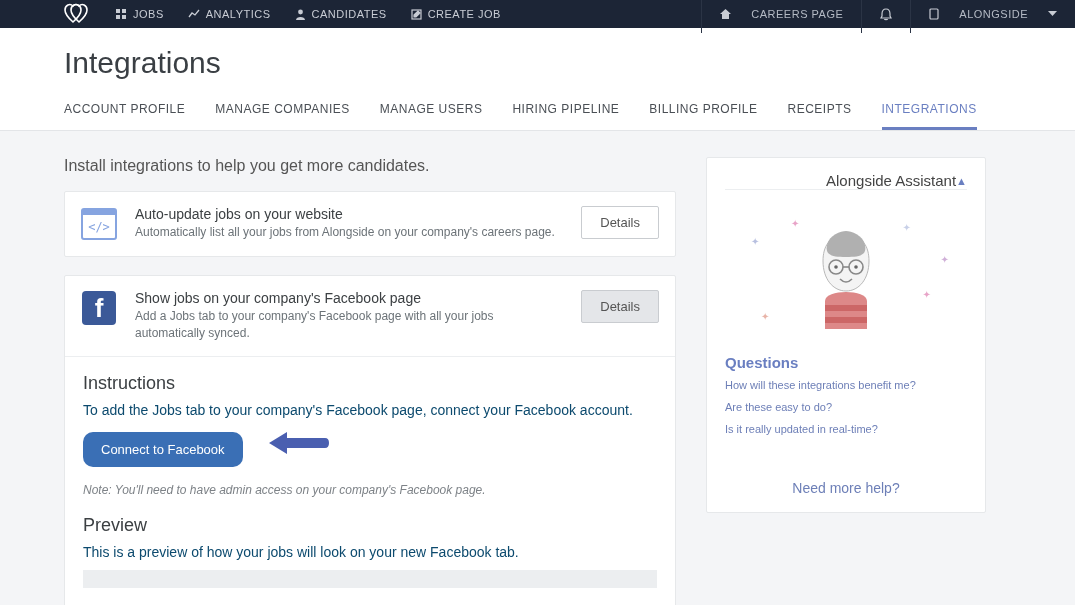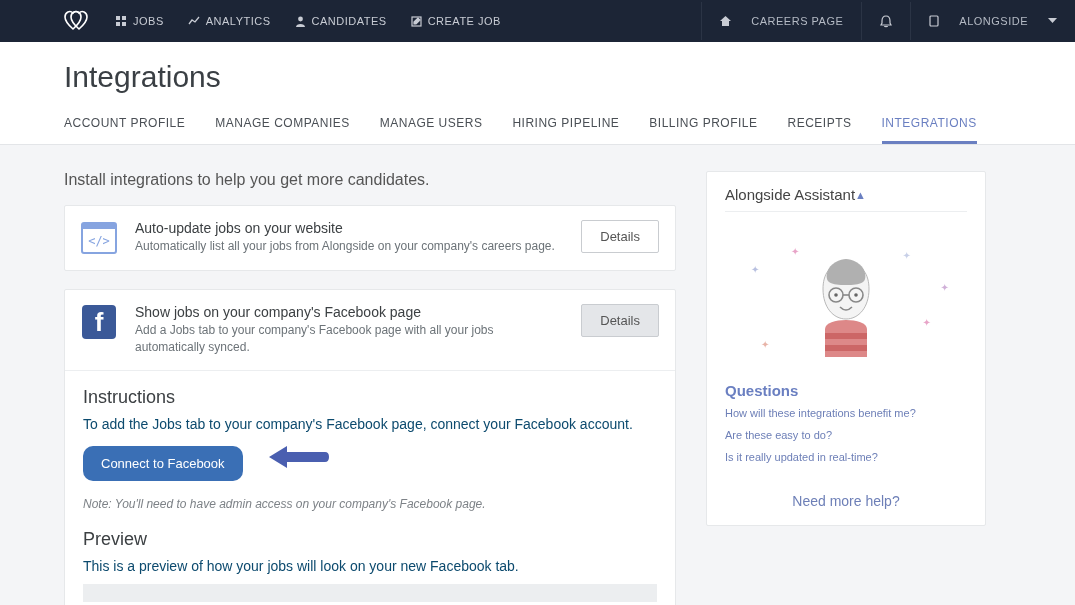--- a/index.html
+++ b/index.html
@@ -1,18 +1,18 @@
 <!DOCTYPE html>
 <html><head>
   <meta charset="utf-8">
   <style>
     * { margin:0; padding:0; box-sizing:border-box; }
     body { font-family: -apple-system, BlinkMacSystemFont, "Segoe UI", sans-serif; background:#f4f5f7; color:#444; width:1075px; }
     
-    .navbar { background:#1c2536; height:42px; display:flex; align-items:center; padding:0 0 0 64px; font-size:11px; letter-spacing:.5px; color:#b4bac4; }
+    .navbar { background:#1c2536; height:28px; display:flex; align-items:center; padding:0 0 0 64px; font-size:11px; letter-spacing:.5px; color:#b4bac4; }
     .navbar .logo { margin-right:28px; display:flex; align-items:center; }
     .navbar .nav-left { display:flex; gap:24px; align-items:center; }
     .navbar .nav-left a { display:flex; align-items:center; gap:6px; color:#c8ccd4; text-decoration:none; }
     .navbar .nav-right { margin-left:auto; display:flex; align-items:stretch; height:38px; }
     .navbar .nav-right > div { border-left:1px solid #2b3445; display:flex; align-items:center; padding:0 18px; gap:20px; }
     .navbar svg { flex-shrink:0; }
     
     .page-head { background:#fff; padding:18px 64px 0 64px; border-bottom:1px solid #e3e5e8; }
     .page-title { font-size:30px; font-weight:400; color:#3a3f44; margin-bottom:22px; }
     .subtabs { display:flex; gap:30px; font-size:12px; letter-spacing:.5px; color:#4a4f55; }
@@ -36,29 +36,29 @@
     .btn.muted { background:#e4e6e9; }
     .panel-inner { padding:16px 18px 18px 18px; }
     .section-h { font-size:18px; color:#3c4043; margin-bottom:8px; }
     .para { font-size:14px; color:#0c4a6e; margin-bottom:14px; }
     .btn-primary { background:#3a6fb5; border:none; color:#fff; padding:10px 18px; font-size:13px; border-radius:10px; cursor:pointer; }
     .arrow { display:inline-block; margin-left:22px; }
     .note { font-size:12px; font-style:italic; color:#7d8287; margin-top:16px; margin-bottom:18px; }
     .preview-block { background:#eceef0; height:18px; }
     
     .assistant { background:#fff; border:1px solid #e6e8ea; border-radius:2px; padding:14px 18px 16px 18px; }
-    .assistant-head { display:flex; justify-content:flex-start; align-items:center; font-size:15px; color:#444; border-bottom:1px solid #eceef0; padding-bottom:8px; margin-bottom:30px; }
+    .assistant-head { display:flex; justify-content:flex-end; align-items:center; font-size:15px; color:#444; border-bottom:1px solid #eceef0; margin-bottom:24px; }
     .assistant-head .caret { color:#6a7fc1; font-size:11px; }
     .assistant-illus { height:130px; display:flex; align-items:center; justify-content:center; margin-bottom:10px; position:relative; }
     .face { position:relative; }
     .face svg { display:block; }
     .spark { position:absolute; font-size:10px; }
     .questions-h { font-size:15px; font-weight:700; color:#6a7fc1; margin-bottom:8px; }
     .qlink { display:block; font-size:11px; color:#6d7fb7; margin-bottom:10px; cursor:pointer; }
-    .morehelp { text-align:center; font-size:14px; color:#6d7fb7; margin-top:30px; cursor:pointer; }
+    .morehelp { text-align:center; font-size:14px; color:#6d7fb7; margin-top:45px; cursor:pointer; }
   </style>
 </head>
 <body>
 
 <div class="navbar">
   <div class="logo">
     <svg width="24" height="22" viewBox="0 0 24 22" fill="none" stroke="#fff" stroke-width="1.6">
       <path d="M9 3 C6 0, 1 2, 1 7 C1 12, 9 19, 9 19 C9 19, 17 12, 17 7 C17 2, 12 0, 9 3 Z" transform="translate(0 0)"></path>
       <path d="M15 3 C12 0, 7 2, 7 7 C7 12, 15 19, 15 19 C15 19, 23 12, 23 7 C23 2, 18 0, 15 3 Z" transform="translate(0 0)"></path>
     </svg>

